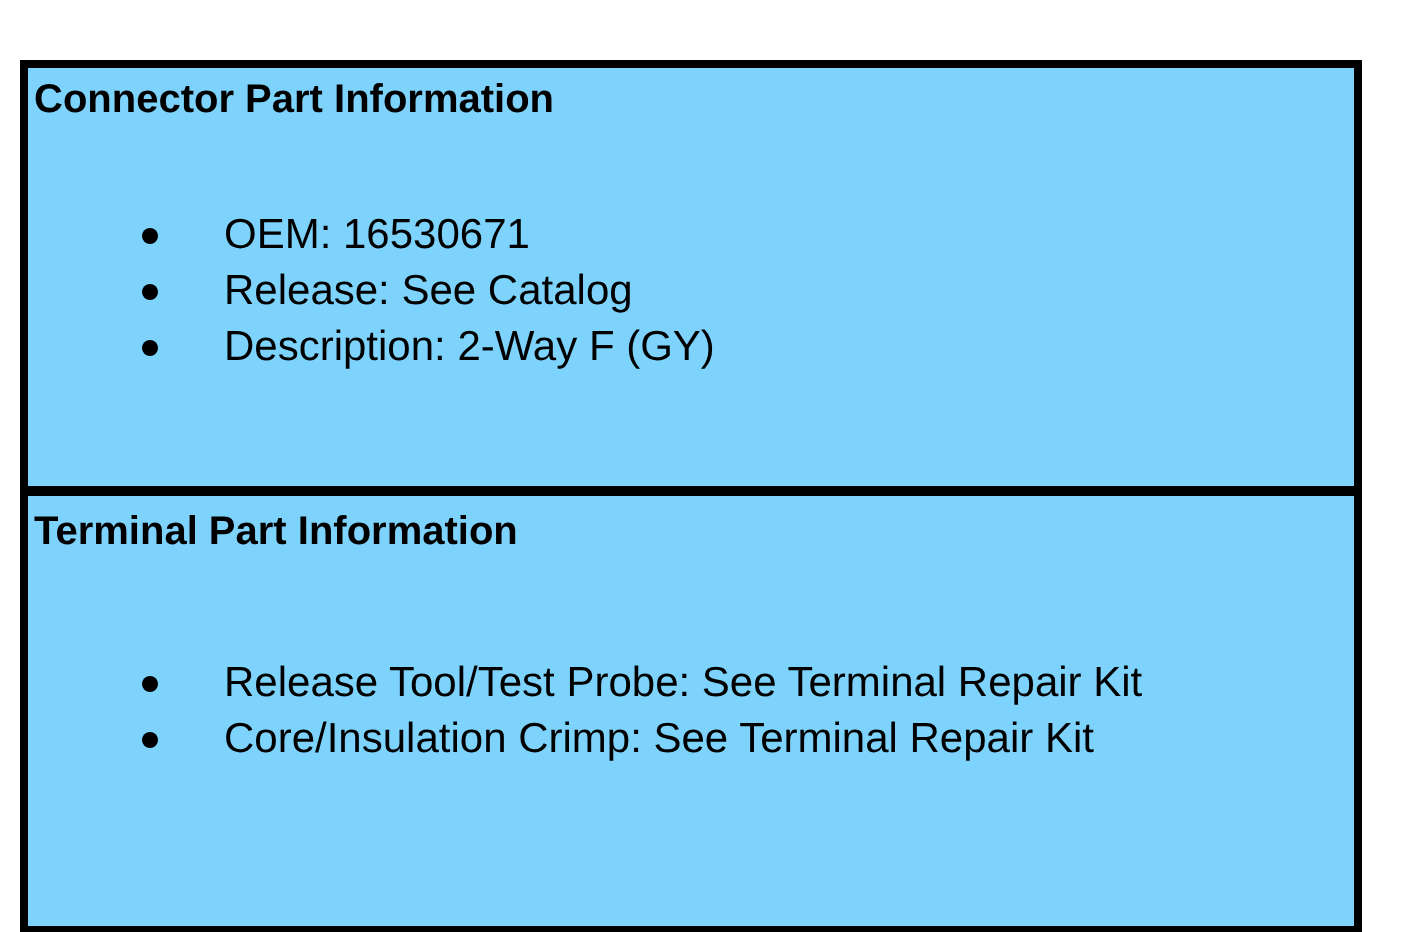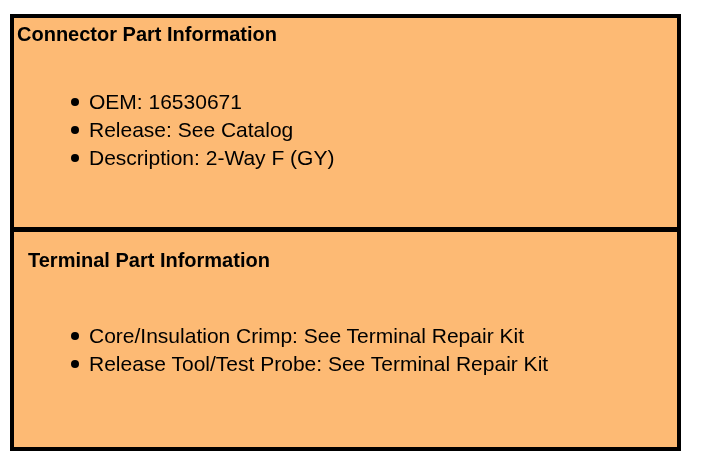--- a/index.html
+++ b/index.html
@@ -11,26 +11,26 @@
     height: 466px;
     background: #ffffff;
     color: #000000;
     font-family: "Liberation Sans", sans-serif;
     position: relative;
     overflow: hidden;
   }
   .doc-frame {
     position: absolute;
     left: 10px;
-    top: 14px;
+    top: 30px;
     width: 671px;
     height: 437px;
     box-sizing: border-box;
     border: 4px solid #000000;
-    background: #fdba74;
+    background: #7dd3fc;
   }
   .section {
     box-sizing: border-box;
     overflow: hidden;
   }
   .section-connector {
     height: 214px;
     border-bottom: 5px solid #000000;
   }
   .section-terminal {
@@ -38,34 +38,33 @@
   }
   .section-title {
     margin: 0;
     padding: 4px 0 0 3px;
     font-size: 20px;
     line-height: 24px;
     font-weight: bold;
     white-space: nowrap;
   }
   .section-terminal .section-title {
-    padding-top: 16px;
-    margin-left: 11px;
+    padding-top: 6px;
   }
   .item-list {
     list-style: none;
     margin: 42px 0 0 0;
     padding: 0;
   }
   .section-terminal .item-list {
     margin-top: 50px;
   }
   .item-list li {
     position: relative;
-    padding-left: 75px;
+    padding-left: 98px;
     font-size: 21px;
     line-height: 28px;
     white-space: nowrap;
   }
   .bullet {
     position: absolute;
     left: 57px;
     top: 10px;
     width: 8px;
     height: 8px;
@@ -94,22 +93,22 @@
         <span>Description: 2-Way F (GY)</span>
       </li>
     </ul>
   </div>
 
   <div class="section section-terminal">
     <h2 class="section-title">Terminal Part Information</h2>
     <ul class="item-list">
       <li>
         <span class="bullet"></span>
-        <span>Core/Insulation Crimp: See Terminal Repair Kit</span>
+        <span>Release Tool/Test Probe: See Terminal Repair Kit</span>
       </li>
       <li>
         <span class="bullet"></span>
-        <span>Release Tool/Test Probe: See Terminal Repair Kit</span>
+        <span>Core/Insulation Crimp: See Terminal Repair Kit</span>
       </li>
     </ul>
   </div>
 
 </div>
 
 </body></html>

